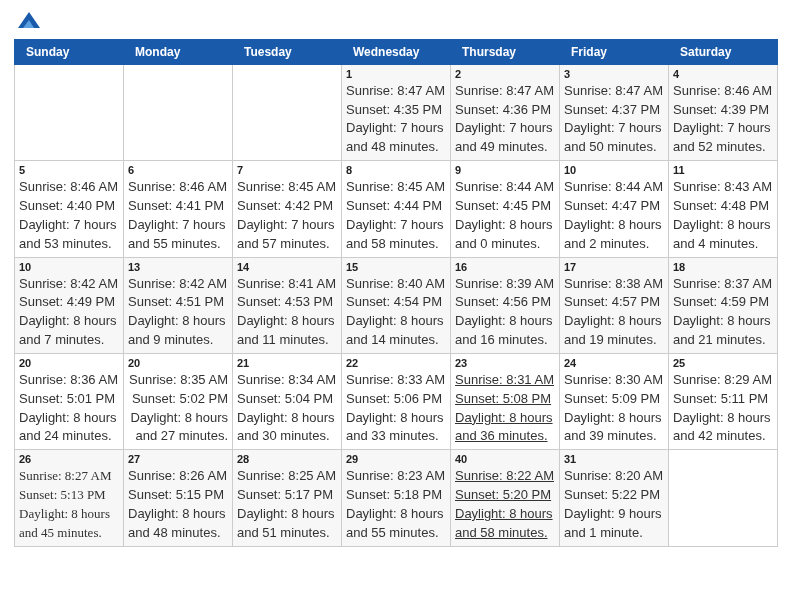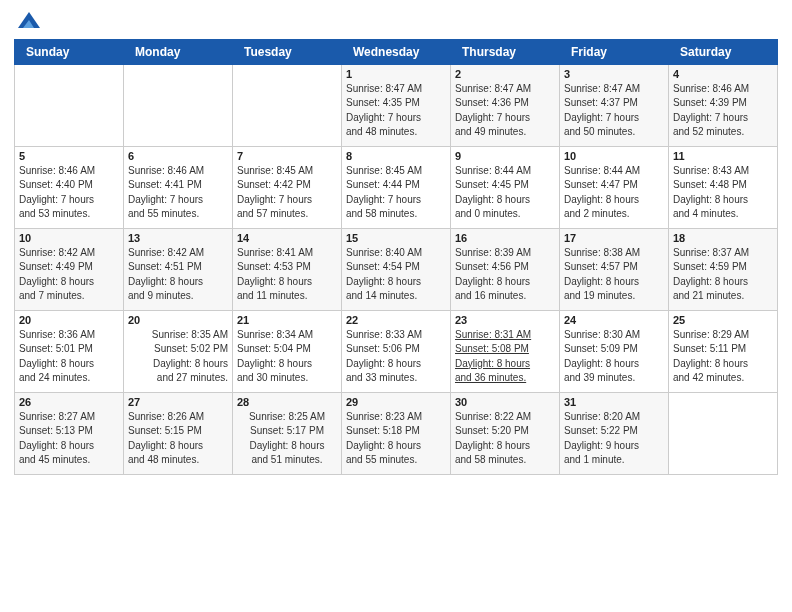--- a/index.html
+++ b/index.html
@@ -71,21 +71,21 @@
       background: #f7f7f7;
     }
     .day-num {
       font-size: 11px;
       font-weight: bold;
       color: #222;
       display: block;
       margin-bottom: 2px;
     }
     .day-info {
-      font-size: 10px;
+      font-size: 13px;
       line-height: 1.45;
       color: #333;
     }
     .empty-cell {
       background: #fff !important;
     }
   </style>
 </head>
 <body>
 
@@ -307,49 +307,49 @@
             <span class="day-num">25</span>
             <div class="day-info" style="white-space: pre-line;">Sunrise: 8:29 AM
 Sunset: 5:11 PM
 Daylight: 8 hours
 and 42 minutes.</div>
           </td>
         </tr>
         <tr>
           <td>
             <span class="day-num">26</span>
-            <div class="day-info" style="white-space: pre-line;">Sunrise: 8:27 AM
+            <div class="day-info" style="white-space: pre-line; font-family: Liberation Serif, serif;">Sunrise: 8:27 AM
 Sunset: 5:13 PM
 Daylight: 8 hours
 and 45 minutes.</div>
           </td>
           <td>
             <span class="day-num">27</span>
             <div class="day-info" style="white-space: pre-line;">Sunrise: 8:26 AM
 Sunset: 5:15 PM
 Daylight: 8 hours
 and 48 minutes.</div>
           </td>
           <td>
             <span class="day-num">28</span>
-            <div class="day-info" style="white-space: pre-line; text-align: center;">Sunrise: 8:25 AM
+            <div class="day-info" style="white-space: pre-line;">Sunrise: 8:25 AM
 Sunset: 5:17 PM
 Daylight: 8 hours
 and 51 minutes.</div>
           </td>
           <td>
             <span class="day-num">29</span>
             <div class="day-info" style="white-space: pre-line;">Sunrise: 8:23 AM
 Sunset: 5:18 PM
 Daylight: 8 hours
 and 55 minutes.</div>
           </td>
           <td>
-            <span class="day-num">30</span>
-            <div class="day-info" style="white-space: pre-line;">Sunrise: 8:22 AM
+            <span class="day-num">40</span>
+            <div class="day-info" style="white-space: pre-line; text-decoration: underline;">Sunrise: 8:22 AM
 Sunset: 5:20 PM
 Daylight: 8 hours
 and 58 minutes.</div>
           </td>
           <td>
             <span class="day-num">31</span>
             <div class="day-info" style="white-space: pre-line;">Sunrise: 8:20 AM
 Sunset: 5:22 PM
 Daylight: 9 hours
 and 1 minute.</div>

